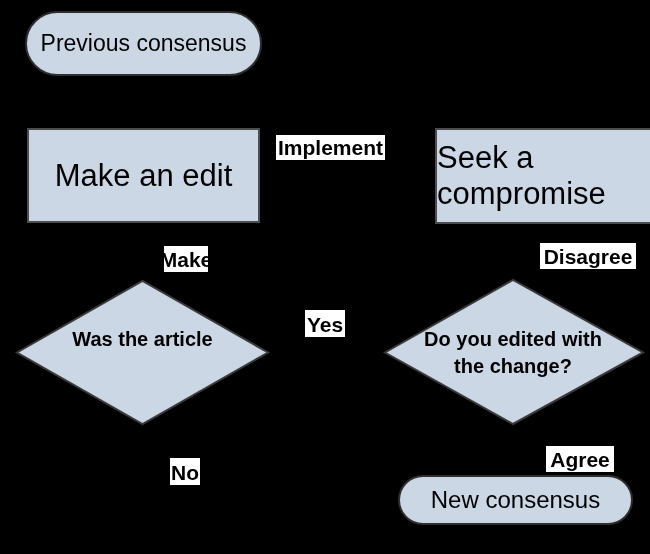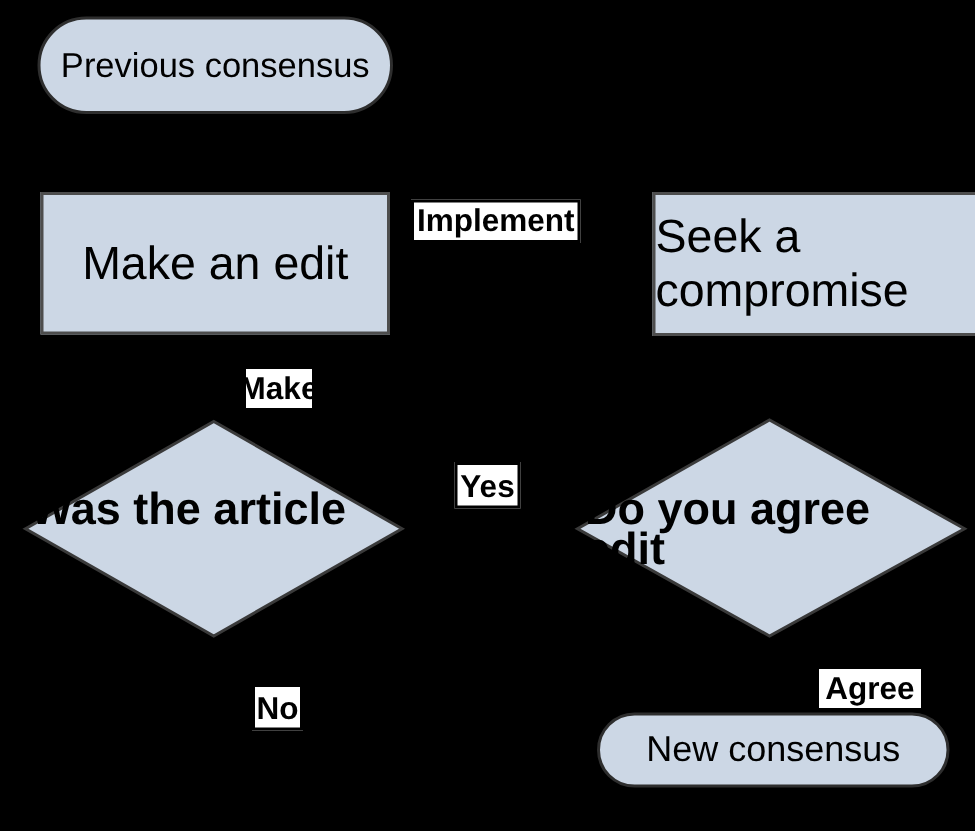--- a/index.html
+++ b/index.html
@@ -42,22 +42,23 @@
     border: 2px solid var(--node-border, #4d4d4d);
     font-size: 31px;
   }
   #node-previous-consensus { left: 25px;  top: 11px;  width: 237px; height: 65px; }
   #node-make-an-edit       { left: 27px;  top: 128px; width: 233px; height: 95px; }
   #node-seek-a-compromise  { left: 395px; top: 128px; width: 233px; height: 96px; margin-left: 40px; }
   #node-new-consensus      { left: 398px; top: 475px; width: 235px; height: 50px; font-size: 24px; }
 
   .diamond-text {
     position: absolute;
+    text-align: center;
     font-weight: bold;
-    font-size: 30px;
+    font-size: 20px;
     line-height: 27px;
     color: var(--text, #000000);
   }
   #diamond-text-left  { left: 20px;  top: 326px; width: 245px; }
   #diamond-text-right { left: 390px; top: 326px; width: 246px; }
   .diamond-text span { display: block; }
 
   .edge-label {
     position: absolute;
     box-sizing: border-box;
@@ -101,31 +102,35 @@
   </div>
 
   <div class="node process" id="node-seek-a-compromise">
     <span>Seek a compromise</span>
   </div>
 
   <div class="edge-label" id="label-wait">
     <span>Make</span>
   </div>
 
+  <div class="edge-label" id="label-disagree">
+    <span>Disagree</span>
+  </div>
 
   <div class="diamond-text" id="diamond-text-left">
     <span>Was the article</span>
   </div>
 
   <div class="edge-label" id="label-yes">
     <span>Yes</span>
   </div>
 
   <div class="diamond-text" id="diamond-text-right">
-    <span>Do you agree edit</span>
+    <span>Do you edited with</span>
+    <span>the change?</span>
   </div>
 
   <div class="edge-label" id="label-no">
     <span>No</span>
   </div>
 
   <div class="edge-label" id="label-agree">
     <span>Agree</span>
   </div>
 

